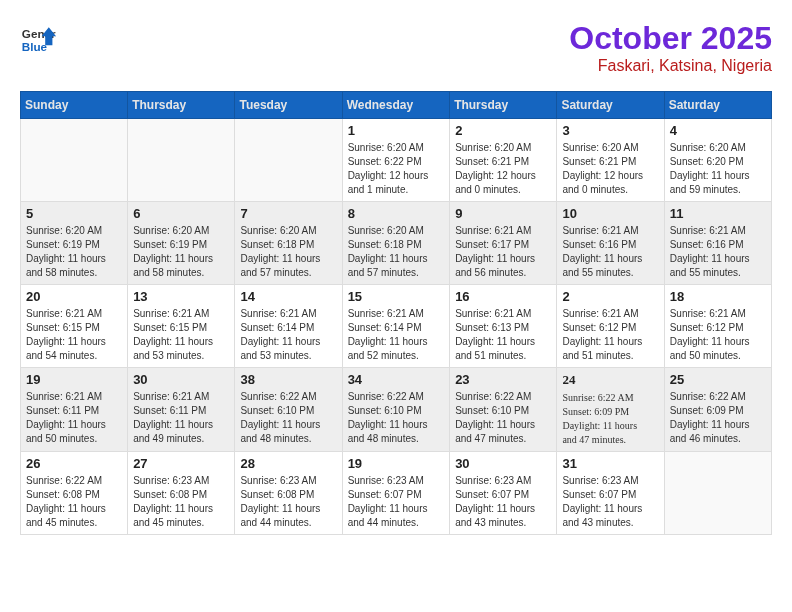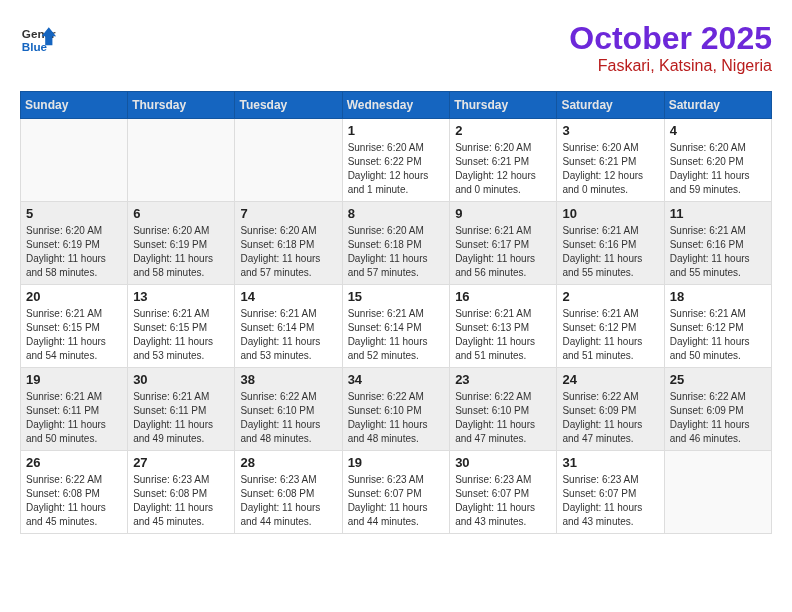--- a/index.html
+++ b/index.html
@@ -274,21 +274,21 @@
 Daylight: 11 hours
 and 48 minutes.</div>
         </td>
         <td style="background: rgb(238, 238, 238);">
           <div class="day-number">23</div>
           <div class="day-info" style="white-space: pre-line;">Sunrise: 6:22 AM
 Sunset: 6:10 PM
 Daylight: 11 hours
 and 47 minutes.</div>
         </td>
-        <td style="background: rgb(238, 238, 238);">
+        <td style="background: rgb(238, 238, 238); font-family: Liberation Serif, serif;">
           <div class="day-number">24</div>
           <div class="day-info" style="white-space: pre-line;">Sunrise: 6:22 AM
 Sunset: 6:09 PM
 Daylight: 11 hours
 and 47 minutes.</div>
         </td>
         <td style="background: rgb(238, 238, 238);">
           <div class="day-number">25</div>
           <div class="day-info" style="white-space: pre-line;">Sunrise: 6:22 AM
 Sunset: 6:09 PM

